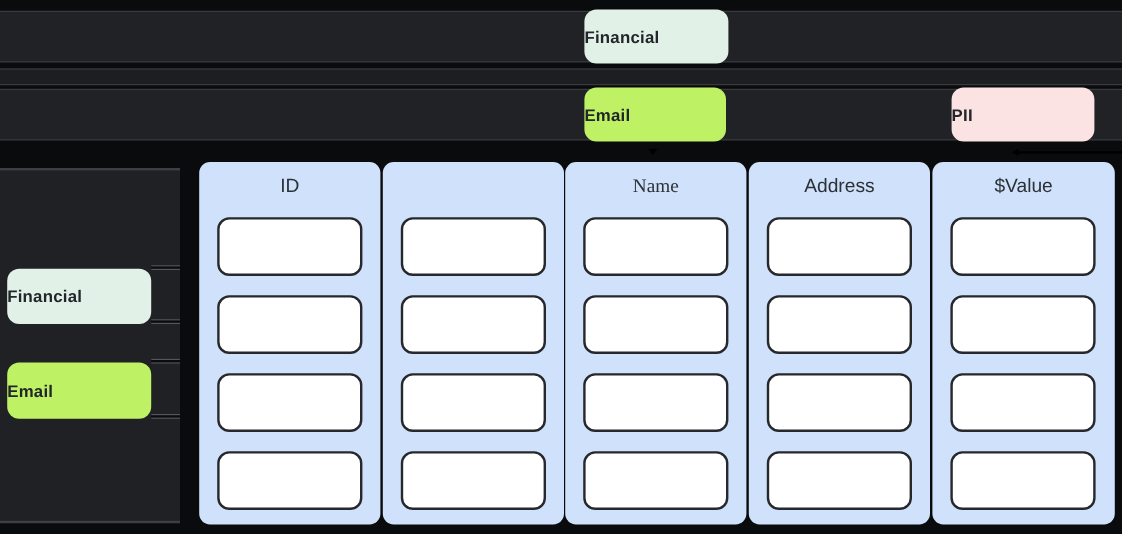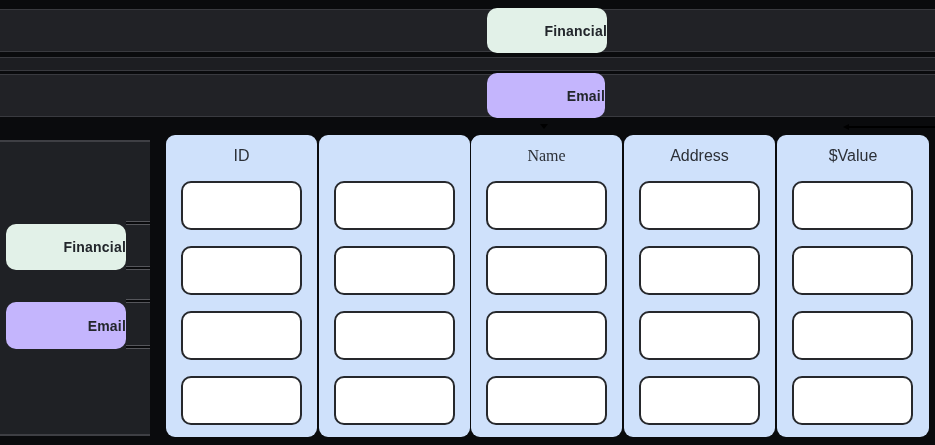--- a/index.html
+++ b/index.html
@@ -8,24 +8,24 @@
     overflow:hidden;font-family:"Liberation Sans",sans-serif;
   }
   
   .band{position:absolute;left:0;width:935px;background:#212226;
     border-top:1px solid #393a3f;border-bottom:1px solid #393a3f;box-sizing:border-box;}
   .band1{top:9px;height:43px;}
   .band-thin{top:57px;height:14px;background:#1d1e22;}
   .band2{top:74px;height:43px;}
   
   .badge{position:absolute;border-radius:10px;display:flex;align-items:center;
-    justify-content:flex-end;font-weight:700;font-size:14px;color:#22262b;
+    justify-content:flex-start;font-weight:700;font-size:14px;color:#22262b;
     letter-spacing:.2px;box-sizing:border-box;}
   .badge.green{background:#e2f1e8;}
-  .badge.yellow{background:#c4b5fd;}
+  .badge.yellow{background:#bef264;}
   .badge.pink{background:#fbe3e3;}
   .tag-fin-top{left:487px;top:8px;width:120px;height:45px;}
   .tag-email-top{left:487px;top:73px;width:118px;height:45px;}
   .tag-pii-top{left:793px;top:73px;width:119px;height:45px;}
   
   .lane{position:absolute;left:0;top:140px;width:150px;height:296px;
     background:#1f2125;border-top:2px solid #3e3f44;border-bottom:2px solid #3e3f44;
     box-sizing:border-box;}
   .tag-fin-left{left:6px;top:224px;width:120px;height:46px;}
   .tag-email-left{left:6px;top:302px;width:120px;height:47px;}
@@ -61,20 +61,23 @@
 
   <div class="band band1"></div>
   <div class="band band-thin"></div>
   <div class="band band2"></div>
 
   <div class="badge green tag-fin-top">
     <span>Financial</span>
   </div>
   <div class="badge yellow tag-email-top">
     <span>Email</span>
+  </div>
+  <div class="badge pink tag-pii-top">
+    <span>PII</span>
   </div>
 
   <div class="email-tick"></div>
   <div class="pii-line"></div>
   <div class="pii-tip"></div>
 
   <div class="lane"></div>
   <div class="badge green tag-fin-left">
     <span>Financial</span>
   </div>

